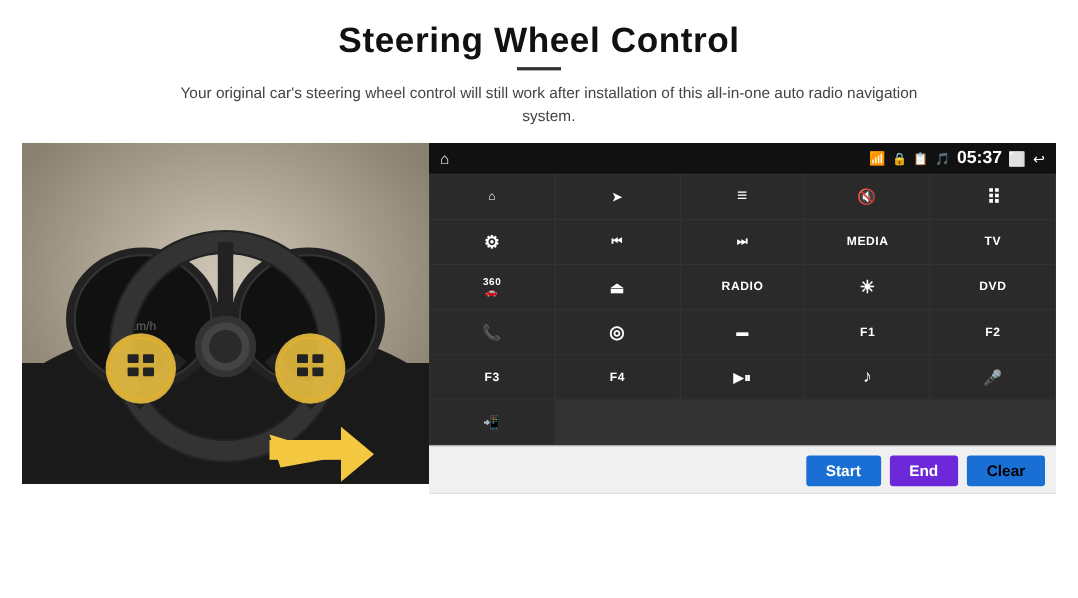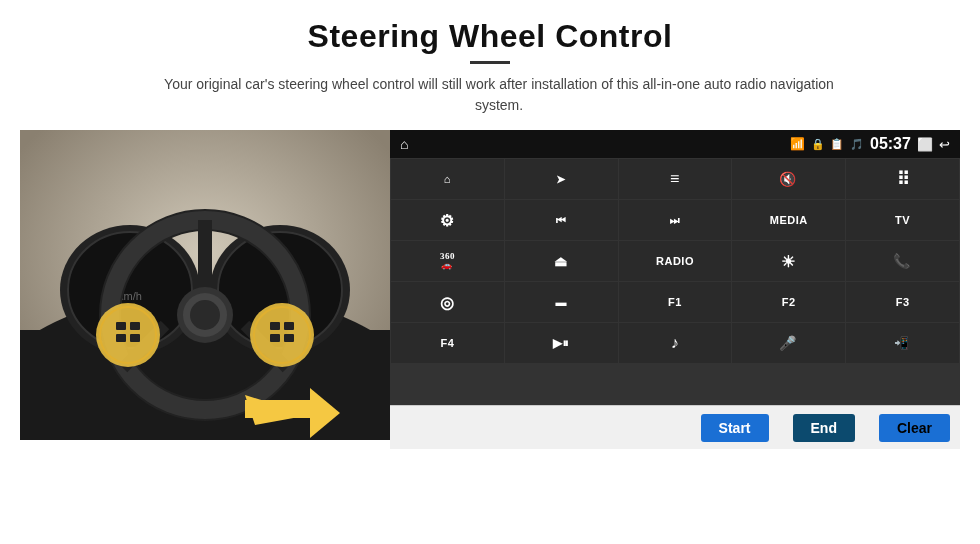--- a/index.html
+++ b/index.html
@@ -121,21 +121,21 @@
       position: relative;
       min-height: 40px;
     }
 
     
     .action-bar {
       display: flex;
       justify-content: flex-end;
       background: #f0f0f0;
       padding: 8px 10px;
-      gap: 24px;
+      gap: 8px;
       height: 44px;
       align-items: center;
       border-top: 1px solid #ccc;
     }
 
     .action-btn {
       padding: 6px 18px;
       font-size: 14px;
       font-weight: bold;
       border: none;
@@ -143,21 +143,21 @@
       cursor: pointer;
       min-width: 60px;
     }
 
     .btn-start {
       background: #1a6fd4;
       color: #fff;
     }
 
     .btn-end {
-      background: #0c4a6e;
+      background: #6d28d9;
       color: #fff;
     }
 
     .btn-clear {
       background: #1a6fd4;
       color: #000000;
     }
   </style>
 </head>
 <body>
@@ -272,30 +272,33 @@
             <span>⏭</span>
           </button>
         <button class="btn">
             <span>MEDIA</span>
           </button>
         <button class="btn">
             <span>TV</span>
           </button>
 
         <button class="btn">
-            <span style="font-size:9px; line-height:1;font-family:Liberation Serif, serif;">360<br>🚗</span>
+            <span style="font-size:9px; line-height:1;">360<br>🚗</span>
           </button>
         <button class="btn">
             <span style="font-size:14px;">⏏</span>
           </button>
         <button class="btn">
             <span>RADIO</span>
           </button>
         <button class="btn">
             <span style="font-size:16px;">☀</span>
+          </button>
+        <button class="btn">
+            <span>DVD</span>
           </button>
 
         <button class="btn">
             <span style="font-size:14px;">📞</span>
           </button>
         <button class="btn">
             <span style="font-size:16px;">◎</span>
           </button>
         <button class="btn">
             <span>▬</span>

